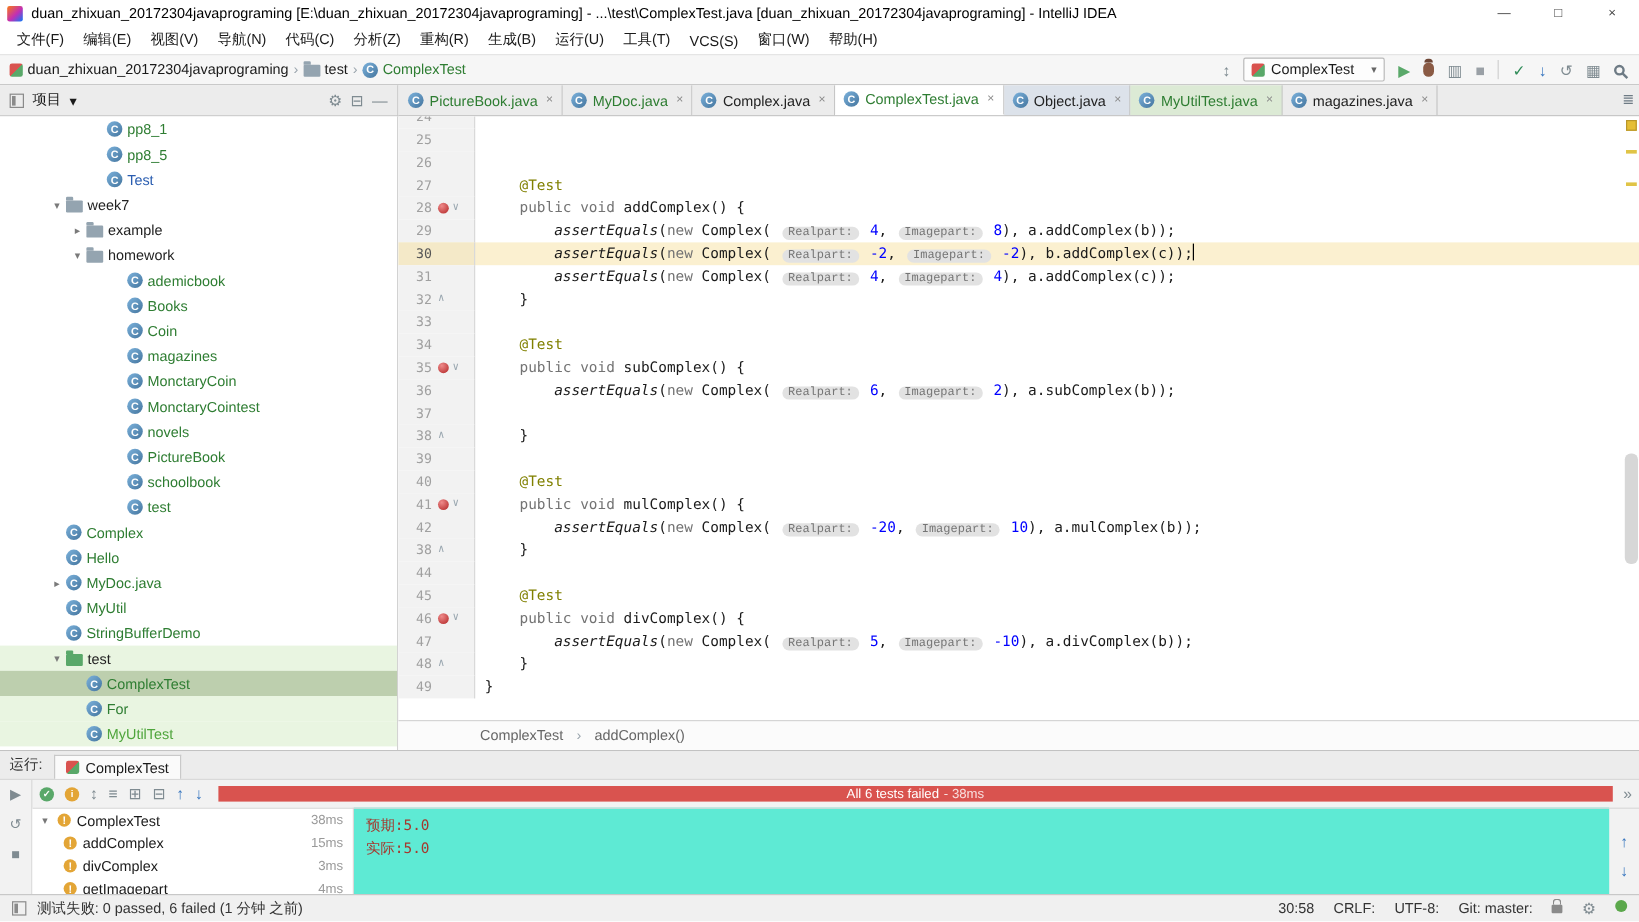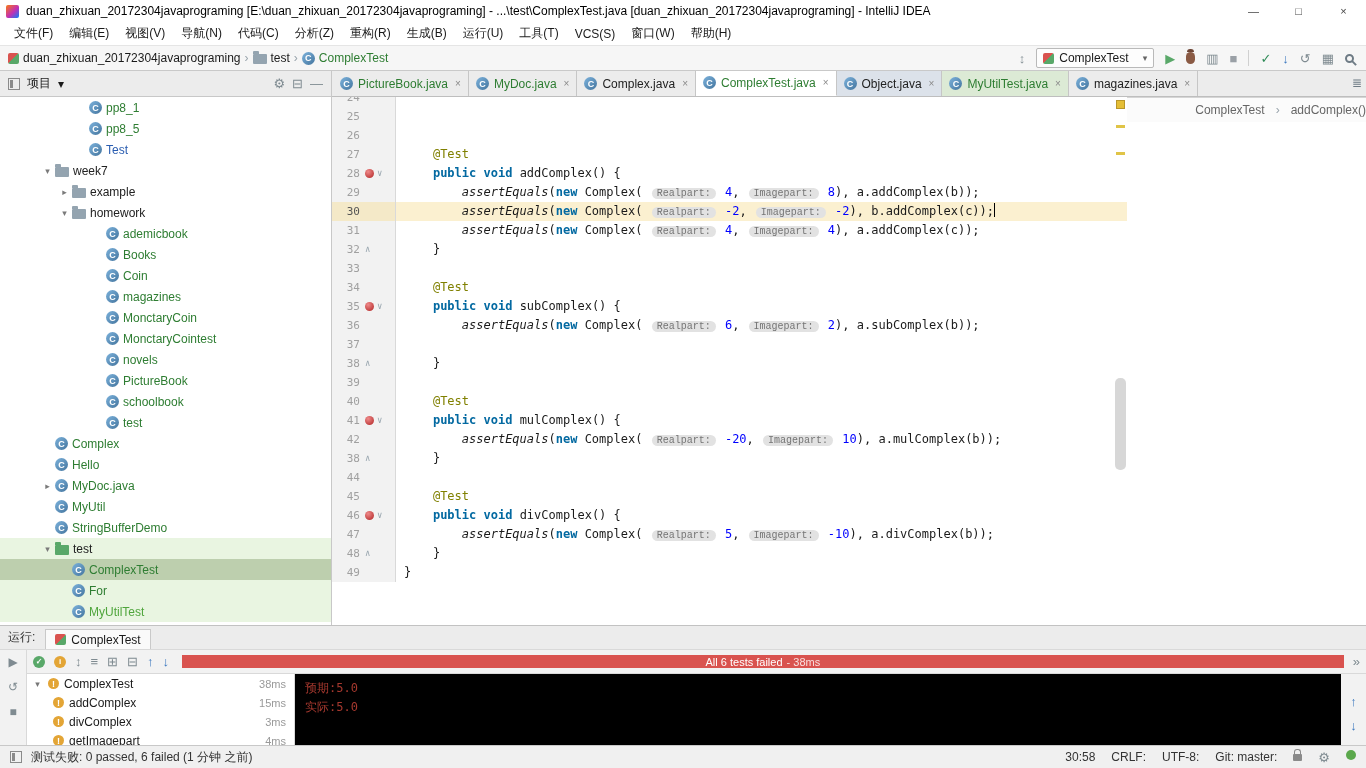--- a/index.html
+++ b/index.html
@@ -62,34 +62,34 @@
   .tree-row.bg-green{background:#e9f5e1}
   .tree-row.bg-sel{background:#bdcfae}
   .tree-row .arrow{width:15px;text-align:center;color:#7a7a7a;font-size:9px;flex:none}
   .tree-label{margin-left:4px}
   .folder{width:14px;height:10px;background:#94a4b0;border-radius:1px;position:relative;margin-top:2px;flex:none}
   .folder::before{content:"";position:absolute;top:-3px;left:0;width:6px;height:3px;background:inherit;border-radius:1px 1px 0 0}
   .folder.folder-test{background:#59a869}
   .cls-icon{width:13px;height:13px;border-radius:50%;background:linear-gradient(135deg,#7cb2dc,#44759e);color:#fff;font-size:9px;font-weight:bold;display:flex;align-items:center;justify-content:center;flex:none}
 
   
-  .editor-col{flex:1;display:flex;flex-direction:row;min-width:0;background:#fff;position:relative}
+  .editor-col{flex:1;display:flex;flex-direction:column;min-width:0;background:#fff;position:relative}
   .ed-view{flex:1;position:relative;overflow:hidden}
   .ed-lines{margin-top:-9px}
   .ed-row{display:flex;height:19px;line-height:19px;font-family:"DejaVu Sans Mono",monospace;font-size:12px}
   .ed-row.current{background:#fbf0d0}
   .gutter{width:64px;display:flex;align-items:center;background:#f2f2f2;border-right:1px solid #d9d9d9;flex:none}
   .ed-row.current .gutter{background:#f4e9c8}
   .lnum{width:28px;text-align:right;color:#a0a0a0;font-size:11px}
   .ed-row.current .lnum{color:#555}
   .gicons{flex:1;display:flex;align-items:center;padding-left:5px;gap:3px}
   .ball{width:9px;height:9px;border-radius:50%;background:radial-gradient(circle at 35% 30%,#ef8a8a,#c03d3d 75%);flex:none}
   .chev{color:#9aa7b0;font-size:9px;line-height:9px}
   .code{white-space:pre;padding-left:8px}
-  .s-k{color:#0369a1;font-weight:bold}
+  .s-k{color:#737373;font-weight:normal}
   .s-a{color:#808000}
   .s-i{font-style:italic}
   .s-d{color:#0000ff}
   .s-h{background:#e2e2e2;color:#757575;font-size:10px;border-radius:7px;padding:0 5px;margin:0 2px;font-family:Liberation Mono, monospace}
   .caret{display:inline-block;width:1px;height:14px;background:#000;vertical-align:-2px}
   .ed-scrollzone{position:absolute;top:0;right:0;bottom:0;width:14px}
   .ed-corner{position:absolute;top:3px;right:2px;width:9px;height:9px;background:#e5be36;border:1px solid #b9962a}
   .ed-mark{position:absolute;right:2px;width:9px;height:3px;background:#e0c447}
   .ed-thumb{position:absolute;right:1px;width:11px;height:92px;top:281px;background:rgba(110,110,110,.28);border-radius:5px}
   .ed-breadcrumb{height:25px;border-top:1px solid #d5d5d5;display:flex;align-items:center;padding-left:68px;gap:7px;color:#666;background:#fbfbfb;flex:none}
@@ -109,21 +109,21 @@
   .rt-ign{background:#e3a536}
   .progress{flex:1;height:13px;background:#d9534f;display:flex;align-items:center;justify-content:center;color:#fff;font-size:11px;gap:4px;margin-left:4px}
   .progress .ptime{color:rgba(255,255,255,.82)}
   .run-content{flex:1;display:flex;min-height:0}
   .test-tree{width:268px;background:#fff;border-right:1px solid #d9d9d9;border-top:1px solid #d9d9d9;overflow:hidden;flex:none}
   .t-row{height:19px;display:flex;align-items:center;padding-left:5px;gap:5px}
   .t-row.child{padding-left:26px}
   .t-row .arrow{width:11px;font-size:9px;color:#777;text-align:center}
   .t-bang{width:11px;height:11px;border-radius:50%;background:#e3a536;color:#fff;font-size:9px;font-weight:bold;display:flex;align-items:center;justify-content:center;flex:none}
   .t-time{margin-left:auto;color:#999;padding-right:8px;font-size:11px}
-  .console{flex:1;background:#000000;border-top:1px solid #d9d9d9;padding:5px 10px;font-family:"DejaVu Sans Mono",monospace;font-size:12px;line-height:19px;min-width:0}
+  .console{flex:1;background:#5eead4;border-top:1px solid #d9d9d9;padding:5px 10px;font-family:"DejaVu Sans Mono",monospace;font-size:12px;line-height:19px;min-width:0}
   .c-err{color:#a5382e}
   .c-link{color:#2470b3;text-decoration:underline;cursor:pointer}
   .run-rightbar{width:25px;border-top:1px solid #d9d9d9;display:flex;flex-direction:column;align-items:center;padding-top:20px;gap:9px;flex:none}
 
   
   .statusbar{height:23px;border-top:1px solid #c8c8c8;background:#f0f0f0;display:flex;align-items:center;padding:0 10px;color:#333;flex:none}
   .status-left{display:flex;align-items:center;gap:9px;white-space:nowrap}
   .status-right{margin-left:auto;display:flex;align-items:flex-start;gap:16px;white-space:nowrap}
   .twicon{width:12px;height:12px;border:1px solid #8a8a8a;position:relative}
   .twicon::before{content:"";position:absolute;left:1px;top:1px;width:3px;height:8px;background:#8a8a8a}

